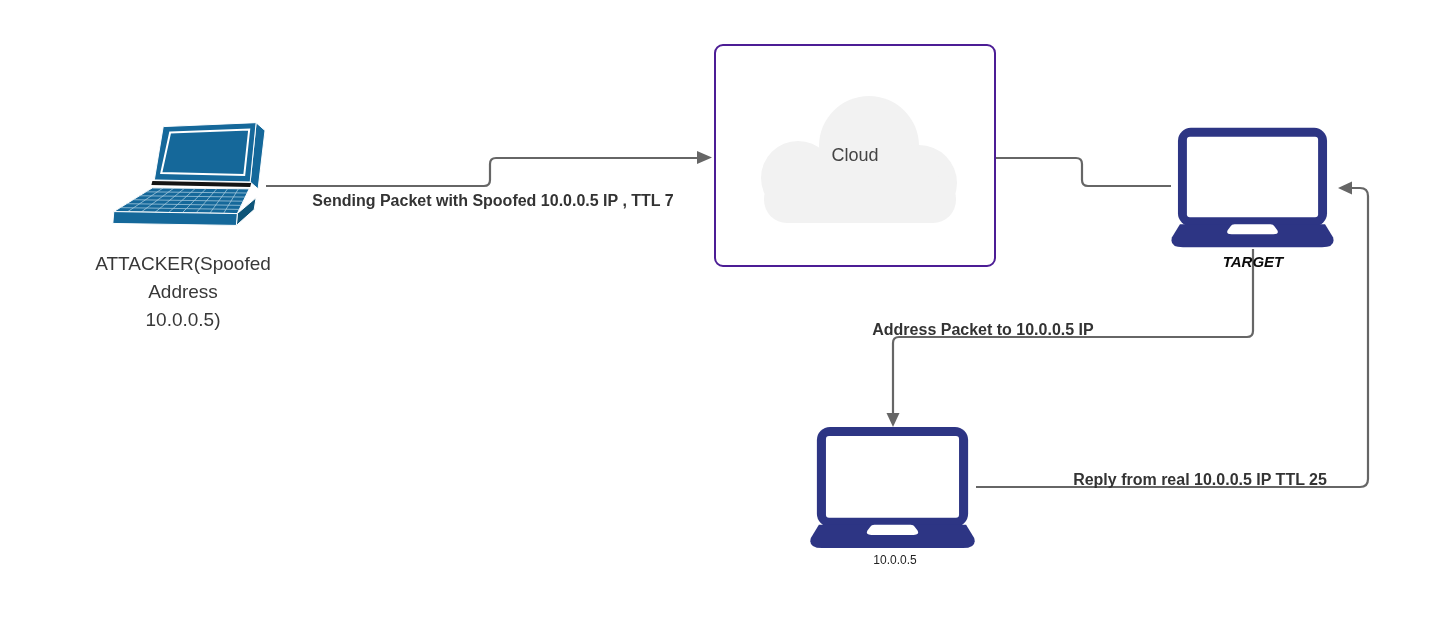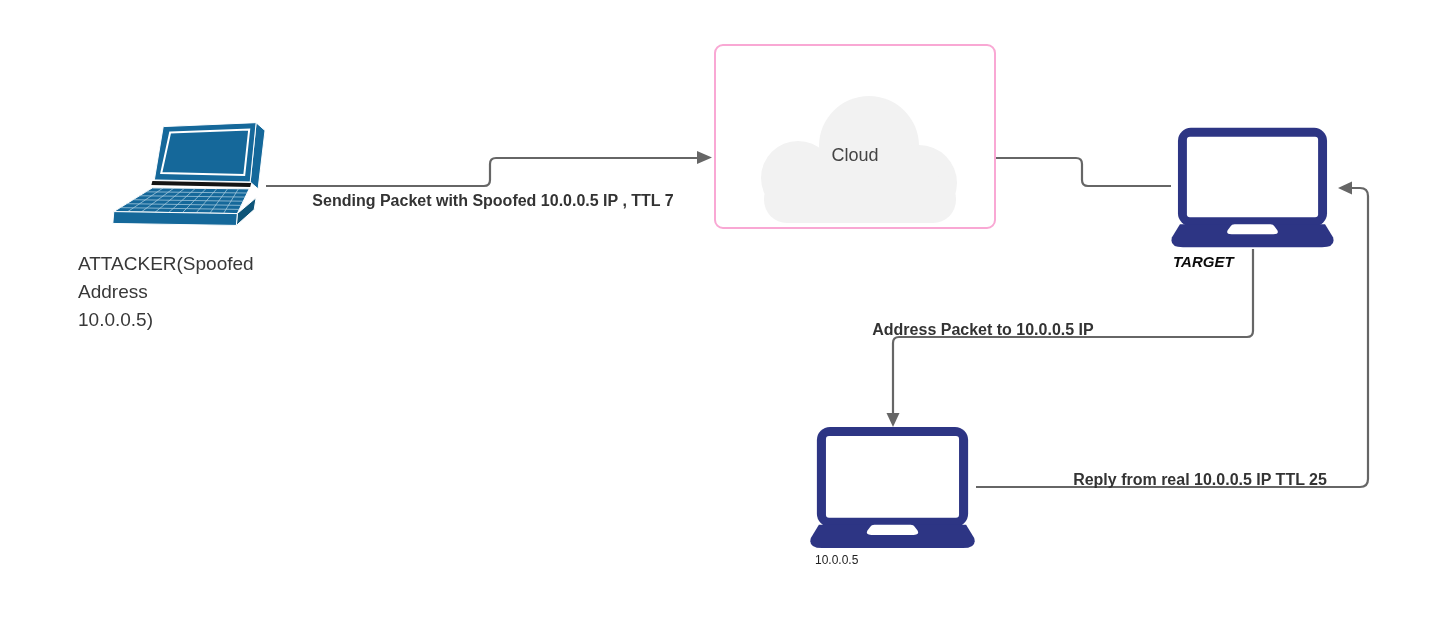--- a/index.html
+++ b/index.html
@@ -2,26 +2,26 @@
 <html><head>
 <meta charset="utf-8">
 <style>
   html,body{margin:0;padding:0;background:#fff;}
   .canvas{
     position:relative;width:1449px;height:622px;background:#ffffff;
     font-family:"Liberation Sans",sans-serif;overflow:hidden;
   }
   .layer{position:absolute;left:0;top:0;}
   .node{position:absolute;}
-  .label{position:absolute;color:#383838;text-align:left;}
+  .label{position:absolute;color:#383838;text-align:center;}
   .attacker-label{left:78px;top:250px;width:210px;font-size:19px;line-height:28px;}
   .attacker-label span{display:block;}
   .cloud-box{
-    position:absolute;left:714px;top:44px;width:282px;height:185px;
-    box-sizing:border-box;border:2px solid #f9a8d4;border-radius:9px;background:#fff;
+    position:absolute;left:714px;top:44px;width:282px;height:223px;
+    box-sizing:border-box;border:2px solid #4c1d95;border-radius:9px;background:#fff;
   }
   .cloud-label{position:absolute;left:0;top:99px;width:100%;text-align:center;
     font-size:18px;color:#444444;}
   .target-label{left:1173px;top:253px;width:160px;font-size:15px;font-weight:bold;
     font-style:italic;color:#0b0b0b;}
   .realhost-label{left:815px;top:553px;width:160px;font-size:12px;color:#222;}
   .edge-label{position:absolute;font-size:16px;font-weight:bold;color:#333333;
     text-align:center;}
   .edge-a{left:268px;top:192px;width:450px;}
   .edge-c{left:833px;top:321px;width:300px;}

